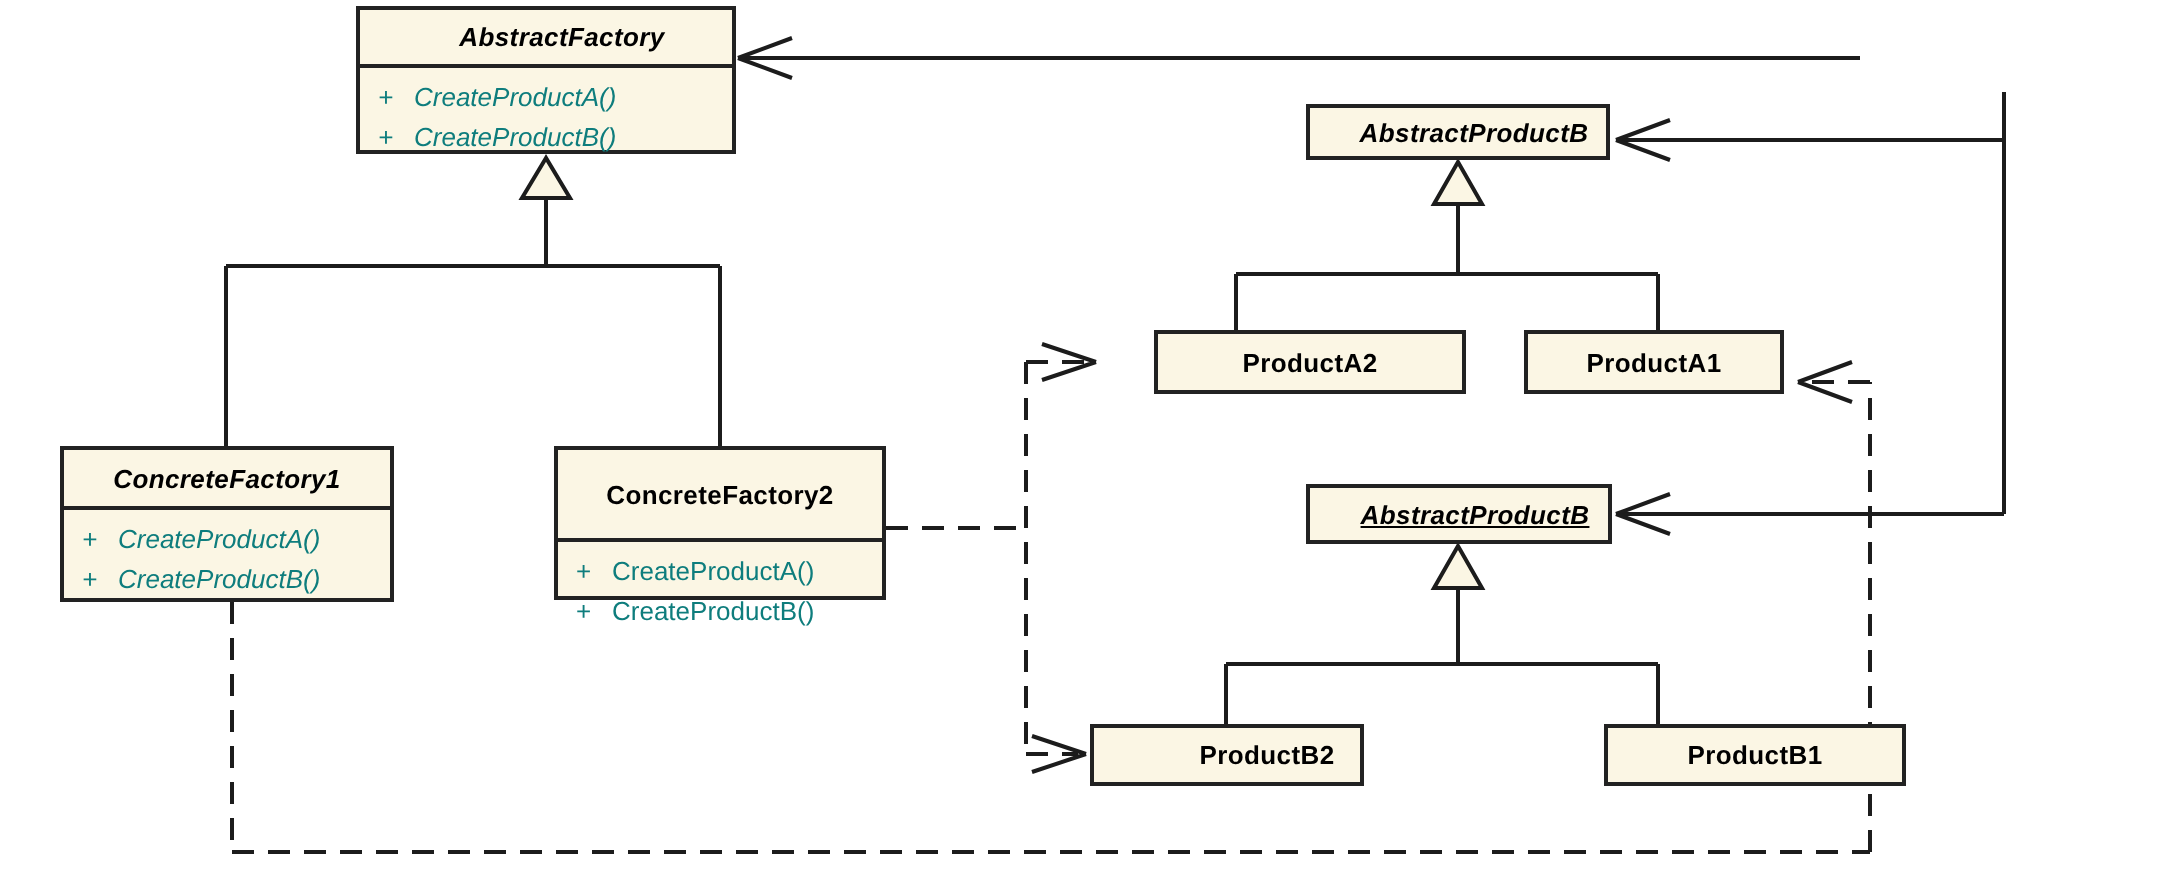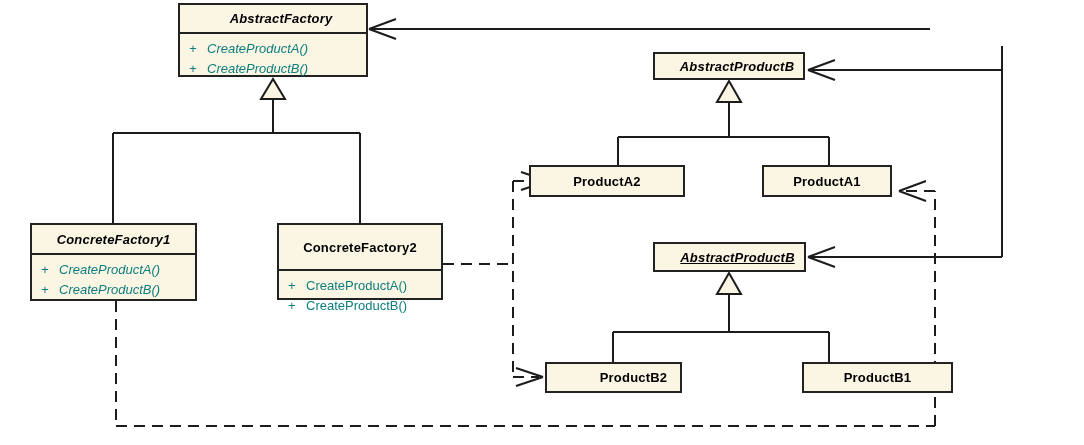--- a/index.html
+++ b/index.html
@@ -119,21 +119,21 @@
         <span>CreateProductB()</span>
       </div>
     </div>
   </div>
 
 
   <div class="cls simple abstract" style="left:653px;top:52px;width:152px;height:28px;">
     <div class="title">AbstractProductB</div>
   </div>
 
-  <div class="cls simple" style="left:529px;top:165px;width:156px;height:32px;">
+  <div class="cls simple" style="left:577px;top:165px;width:156px;height:32px;">
     <div class="title">ProductA2</div>
   </div>
 
   <div class="cls simple" style="left:762px;top:165px;width:130px;height:32px;">
     <div class="title">ProductA1</div>
   </div>
 
   <div class="cls simple abstract" style="left:653px;top:242px;width:153px;height:30px;text-decoration:underline;">
     <div class="title">AbstractProductB</div>
   </div>

